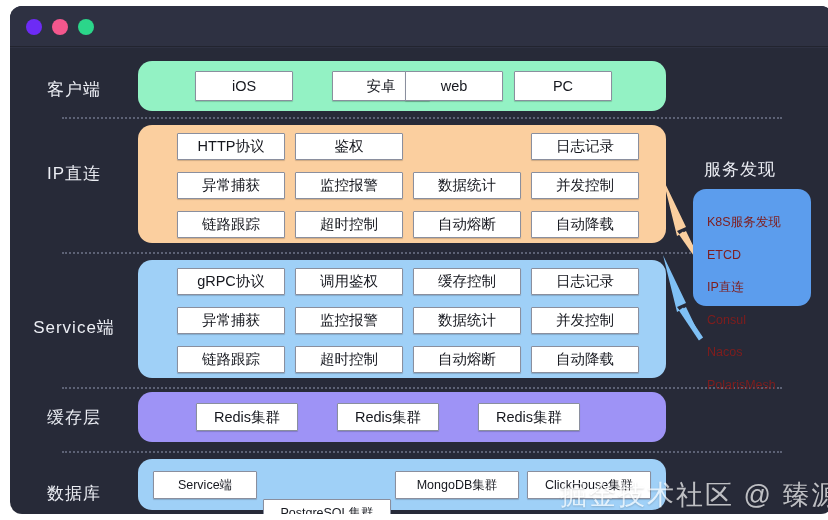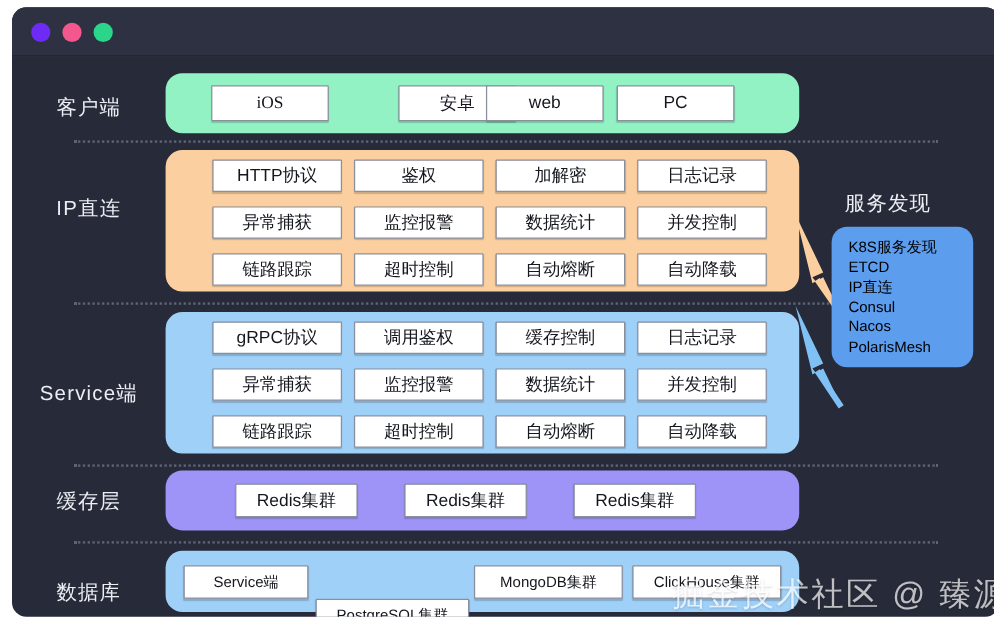--- a/index.html
+++ b/index.html
@@ -61,21 +61,21 @@
 
   
   #sd-title{
     position:absolute;color:#eceef4;font-size:17px;letter-spacing:1px;
   }
   #sd-box{
     position:absolute;background:#5c9ded;border-radius:13px;
     box-sizing:border-box;padding:9px 0 9px 14px;
   }
   #sd-box .sdline{
-    color:#000000;font-size:12.5px;line-height:16.6px;white-space:nowrap;
+    color:#7f1d1d;font-size:12.5px;line-height:16.6px;white-space:nowrap;margin-top:16px;
   }
 
   
   svg.arrows{position:absolute;left:0;top:0;width:808px;height:467px;
              pointer-events:none;overflow:visible;}
 
   
   #watermark{
     position:absolute;color:#ffffff;opacity:.70;font-size:27px;
     letter-spacing:2px;white-space:nowrap;
@@ -90,33 +90,32 @@
   <div id="titlebar">
     <span class="dot d1" style="background: rgb(109, 43, 245);"></span>
     <span class="dot d2" style="background: rgb(244, 87, 141);"></span>
     <span class="dot d3" style="background: rgb(43, 214, 138);"></span>
   </div>
 
   <div id="canvas">
 
     <div class="row-label" style="top:31px;">客户端</div>
     <div class="band client" style="left: 128px; top: 14px; width: 528px; height: 50px; background: rgb(147, 242, 196);"></div>
-    <div class="chip" style="left:166px;top:24px;width:98px;height:30px;font-family:Liberation Serif, serif;">iOS</div>
+    <div class="chip" style="left:185px;top:24px;width:98px;height:30px;">iOS</div>
     <div class="chip" style="left:286px;top:24px;width:98px;height:30px;margin-left:36px;">安卓</div>
     <div class="chip" style="left:395px;top:24px;width:98px;height:30px;">web</div>
     <div class="chip" style="left:504px;top:24px;width:98px;height:30px;">PC</div>
 
     <div class="divider" style="top:70px;"></div>
 
     <div class="row-label" style="top:115px;">IP直连</div>
     <div class="band api" style="left: 128px; top: 78px; width: 528px; height: 118px; background: rgb(251, 207, 159);"></div>
 
     <div class="chip" style="left:167px;top:86px;width:108px;height:27px;">HTTP协议</div>
     <div class="chip" style="left:285px;top:86px;width:108px;height:27px;">鉴权</div>
-    <div class="chip" style="left:403px;top:86px;width:108px;height:27px;">加解密</div>
     <div class="chip" style="left:521px;top:86px;width:108px;height:27px;">日志记录</div>
 
     <div class="chip" style="left:167px;top:125px;width:108px;height:27px;">异常捕获</div>
     <div class="chip" style="left:285px;top:125px;width:108px;height:27px;">监控报警</div>
     <div class="chip" style="left:403px;top:125px;width:108px;height:27px;">数据统计</div>
     <div class="chip" style="left:521px;top:125px;width:108px;height:27px;">并发控制</div>
 
     <div class="chip" style="left:167px;top:164px;width:108px;height:27px;">链路跟踪</div>
     <div class="chip" style="left:285px;top:164px;width:108px;height:27px;">超时控制</div>
     <div class="chip" style="left:403px;top:164px;width:108px;height:27px;">自动熔断</div>

